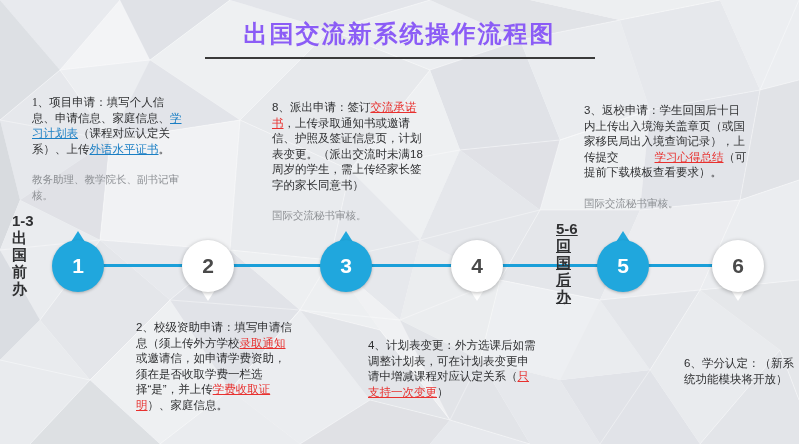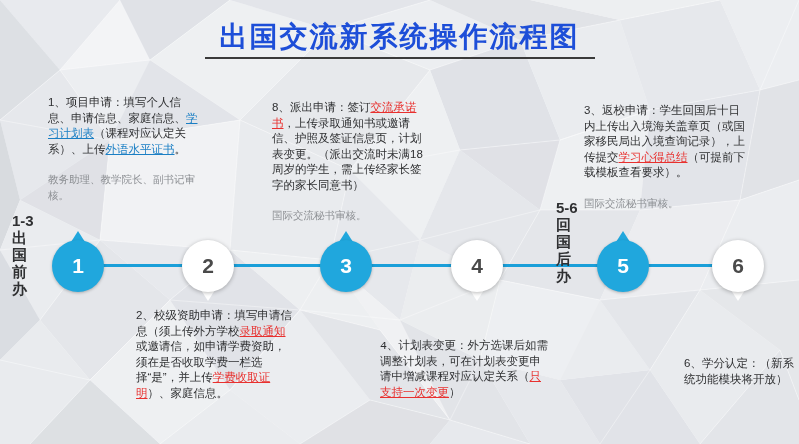--- a/index.html
+++ b/index.html
@@ -12,22 +12,22 @@
     position: relative;
   }
   
   #bg { position:absolute; inset:0; z-index:0; }
   
   .title-wrap {
     position:absolute; top:18px; left:0; width:100%;
     text-align:center; z-index:5;
   }
   .title {
-    font-size:28px; font-weight:bold; color:#1d4ed8;
-    letter-spacing:2px; display:inline-block; padding-bottom:1px;
+    font-size:24px; font-weight:bold; color:#8b5cf6;
+    letter-spacing:2px; display:inline-block; padding-bottom:7px;
   }
   .title-rule {
     width:390px; height:2px; background:#3a3a3a; margin:0 auto;
   }
   
   .timeline-line {
     position:absolute; left:60px; top:264px; width:690px; height:3px;
     background:#1a9fd9; z-index:2;
   }
   .stage-label {
@@ -160,21 +160,21 @@
 <div class="timeline-line"></div>
 
 <div class="stage-label" id="stage0" style="left:12px; top:212px;">
   <div class="rng">1-3</div>
   <div>出</div>
   <div>国</div>
   <div>前</div>
   <div>办</div>
 </div>
 
-<div class="stage-label" id="stage1" style="left:556px; top:199px;">
+<div class="stage-label" id="stage1" style="left:556px; top:220px;text-decoration:underline;">
   <div class="rng">5-6</div>
   <div>回</div>
   <div>国</div>
   <div>后</div>
   <div>办</div>
 </div>
 
 <div class="node blue up" style="left:52px;  top:240px;">
   <div class="tail"></div>
   <div class="bubble">1</div>
@@ -193,38 +193,38 @@
 </div>
 <div class="node blue up" style="left:597px; top:240px;">
   <div class="tail"></div>
   <div class="bubble">5</div>
 </div>
 <div class="node white down" style="left:712px; top:240px;">
   <div class="tail"></div>
   <div class="bubble">6</div>
 </div>
 
-<div class="tb" style="left:48px;  top:95px;  width:150px;">
+<div class="tb" style="left:32px;  top:95px;  width:150px;font-family:Liberation Serif, serif;">
   <span class="rich"><span>1、项目申请：填写个人信息、申请信息、家庭信息、</span><span class="hl-blue" style="text-decoration: underline;">学习计划表</span><span>（课程对应认定关系）、上传</span><span class="hl-blue" style="text-decoration: underline;">外语水平证书</span><span>。</span></span>
   <span class="foot">教务助理、教学院长、副书记审核。</span>
 </div>
 
-<div class="tb" style="left:136px; top:308px; width:158px;">
+<div class="tb" style="left:136px; top:320px; width:158px;">
   <span class="rich"><span>2、校级资助申请：填写申请信息（须上传外方学校</span><span class="hl-red" style="text-decoration: underline;">录取通知</span><span>或邀请信，如申请学费资助，须在是否收取学费一栏选择“是”，并上传</span><span class="hl-red" style="text-decoration: underline;">学费收取证明</span><span>）、家庭信息。</span></span>
 </div>
 
 <div class="tb" style="left:272px; top:100px; width:160px;">
   <span class="rich"><span>8、派出申请：签订</span><span class="hl-red" style="text-decoration: underline;">交流承诺书</span><span>，上传录取通知书或邀请信、护照及签证信息页，计划表变更。（派出交流时未满18周岁的学生，需上传经家长签字的家长同意书）</span></span>
   <span class="foot">国际交流秘书审核。</span>
 </div>
 
-<div class="tb" style="left:380px; top:338px; width:168px;font-family:Liberation Mono, monospace;">
+<div class="tb" style="left:368px; top:338px; width:168px;">
   <span class="rich"><span>4、计划表变更：外方选课后如需调整计划表，可在计划表变更申请中增减课程对应认定关系（</span><span class="hl-red" style="text-decoration: underline;">只支持一次变更</span><span>）</span></span>
 </div>
 
 <div class="tb" style="left:584px; top:103px; width:165px;">
-  <span class="rich"><span>3、返校申请：学生回国后十日内上传出入境海关盖章页（或国家移民局出入境查询记录），上传提交</span><span class="hl-red" style="text-decoration: underline;">学习心得总结</span><span>（可提前下载模板查看要求）。</span></span>
+  <span class="rich"><span>3、返校申请：学生回国后十日内上传出入境海关盖章页（或国家移民局出入境查询记录），上传提交</span><span class="hl-red" style="text-decoration: underline; margin-left: 36px;">学习心得总结</span><span>（可提前下载模板查看要求）。</span></span>
   <span class="foot">国际交流秘书审核。</span>
 </div>
 
 <div class="tb" style="left:684px; top:328px; width:112px;margin-top:28px;">
   <span class="rich"><span>6、学分认定：（新系统功能模块将开放）</span></span>
 </div>
 
 </body></html>

